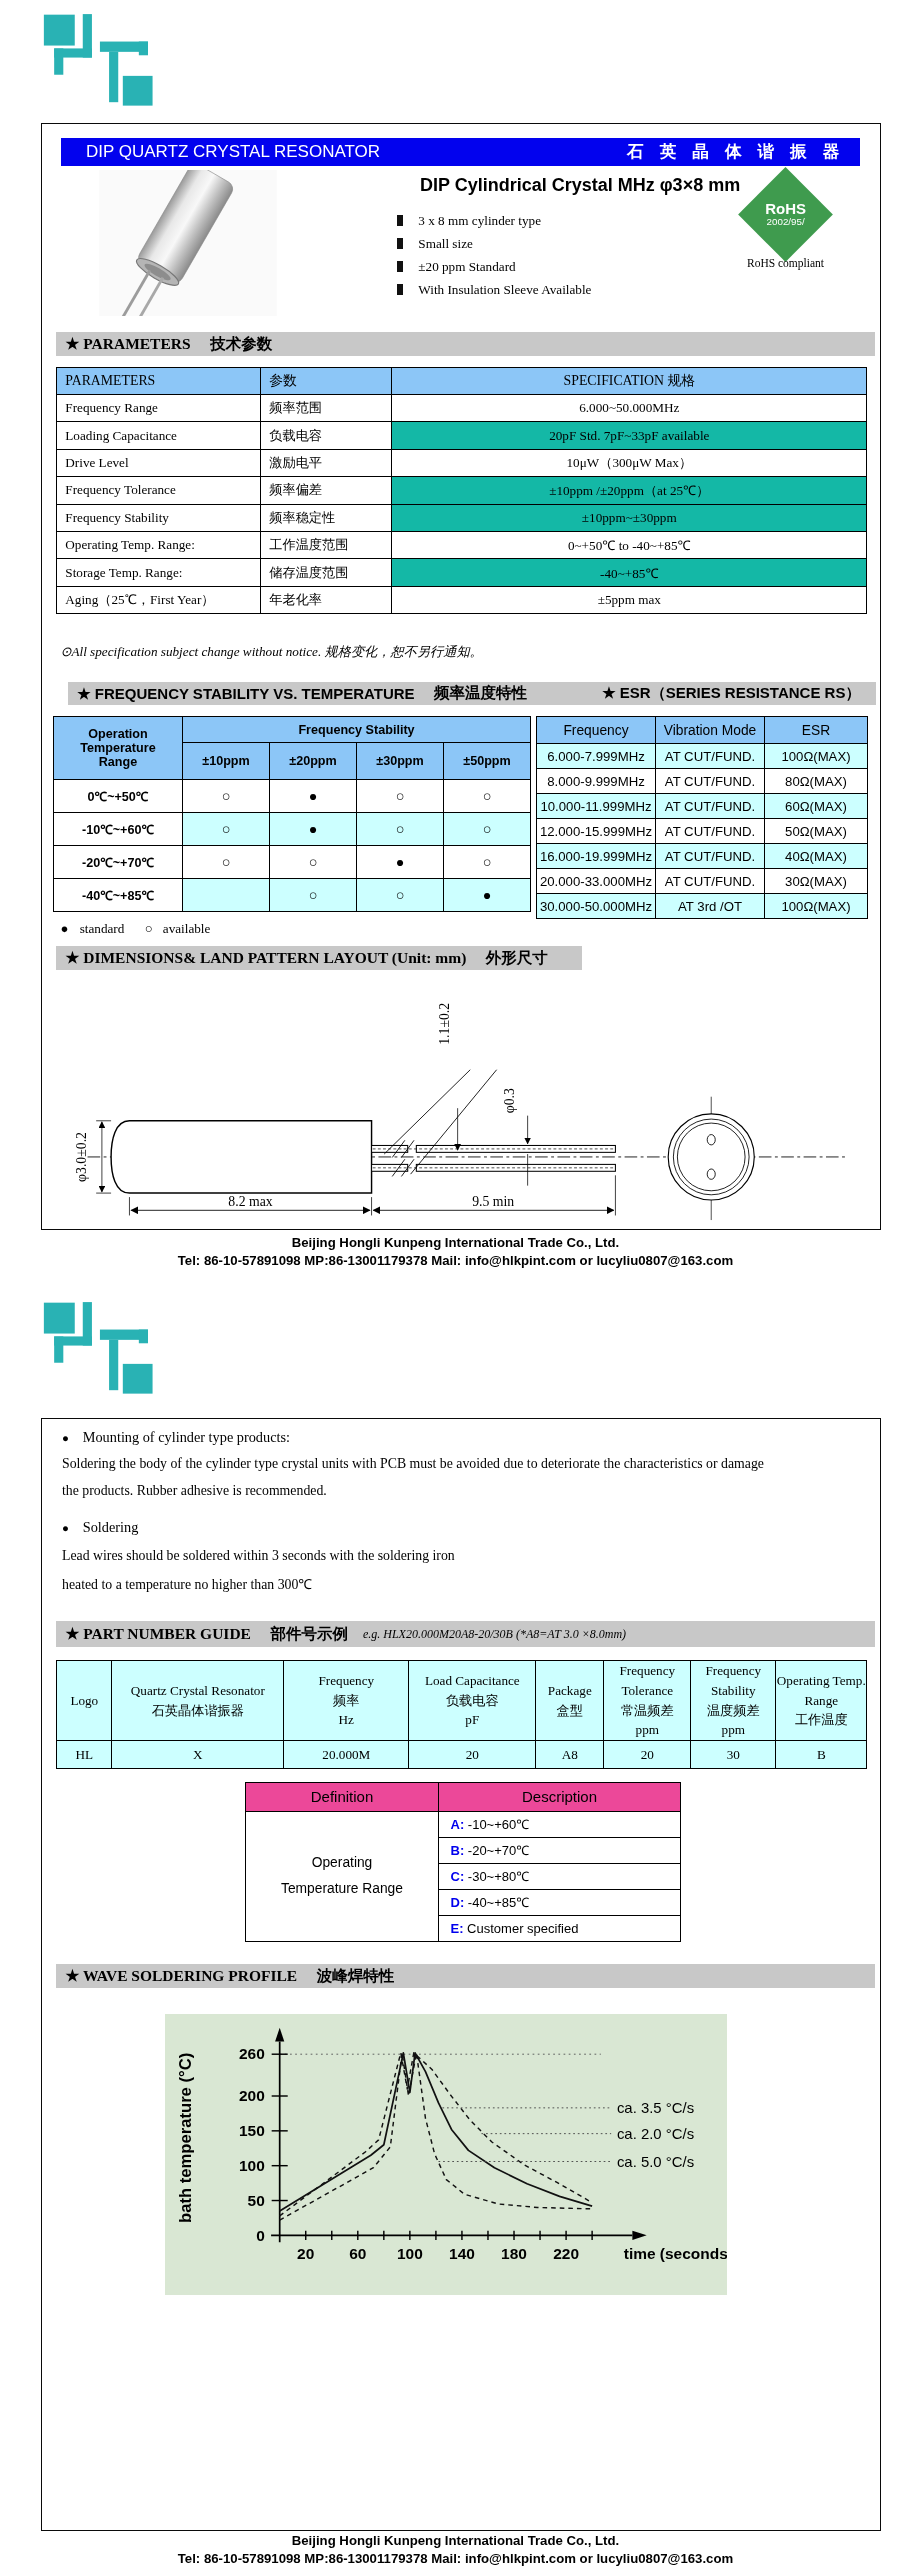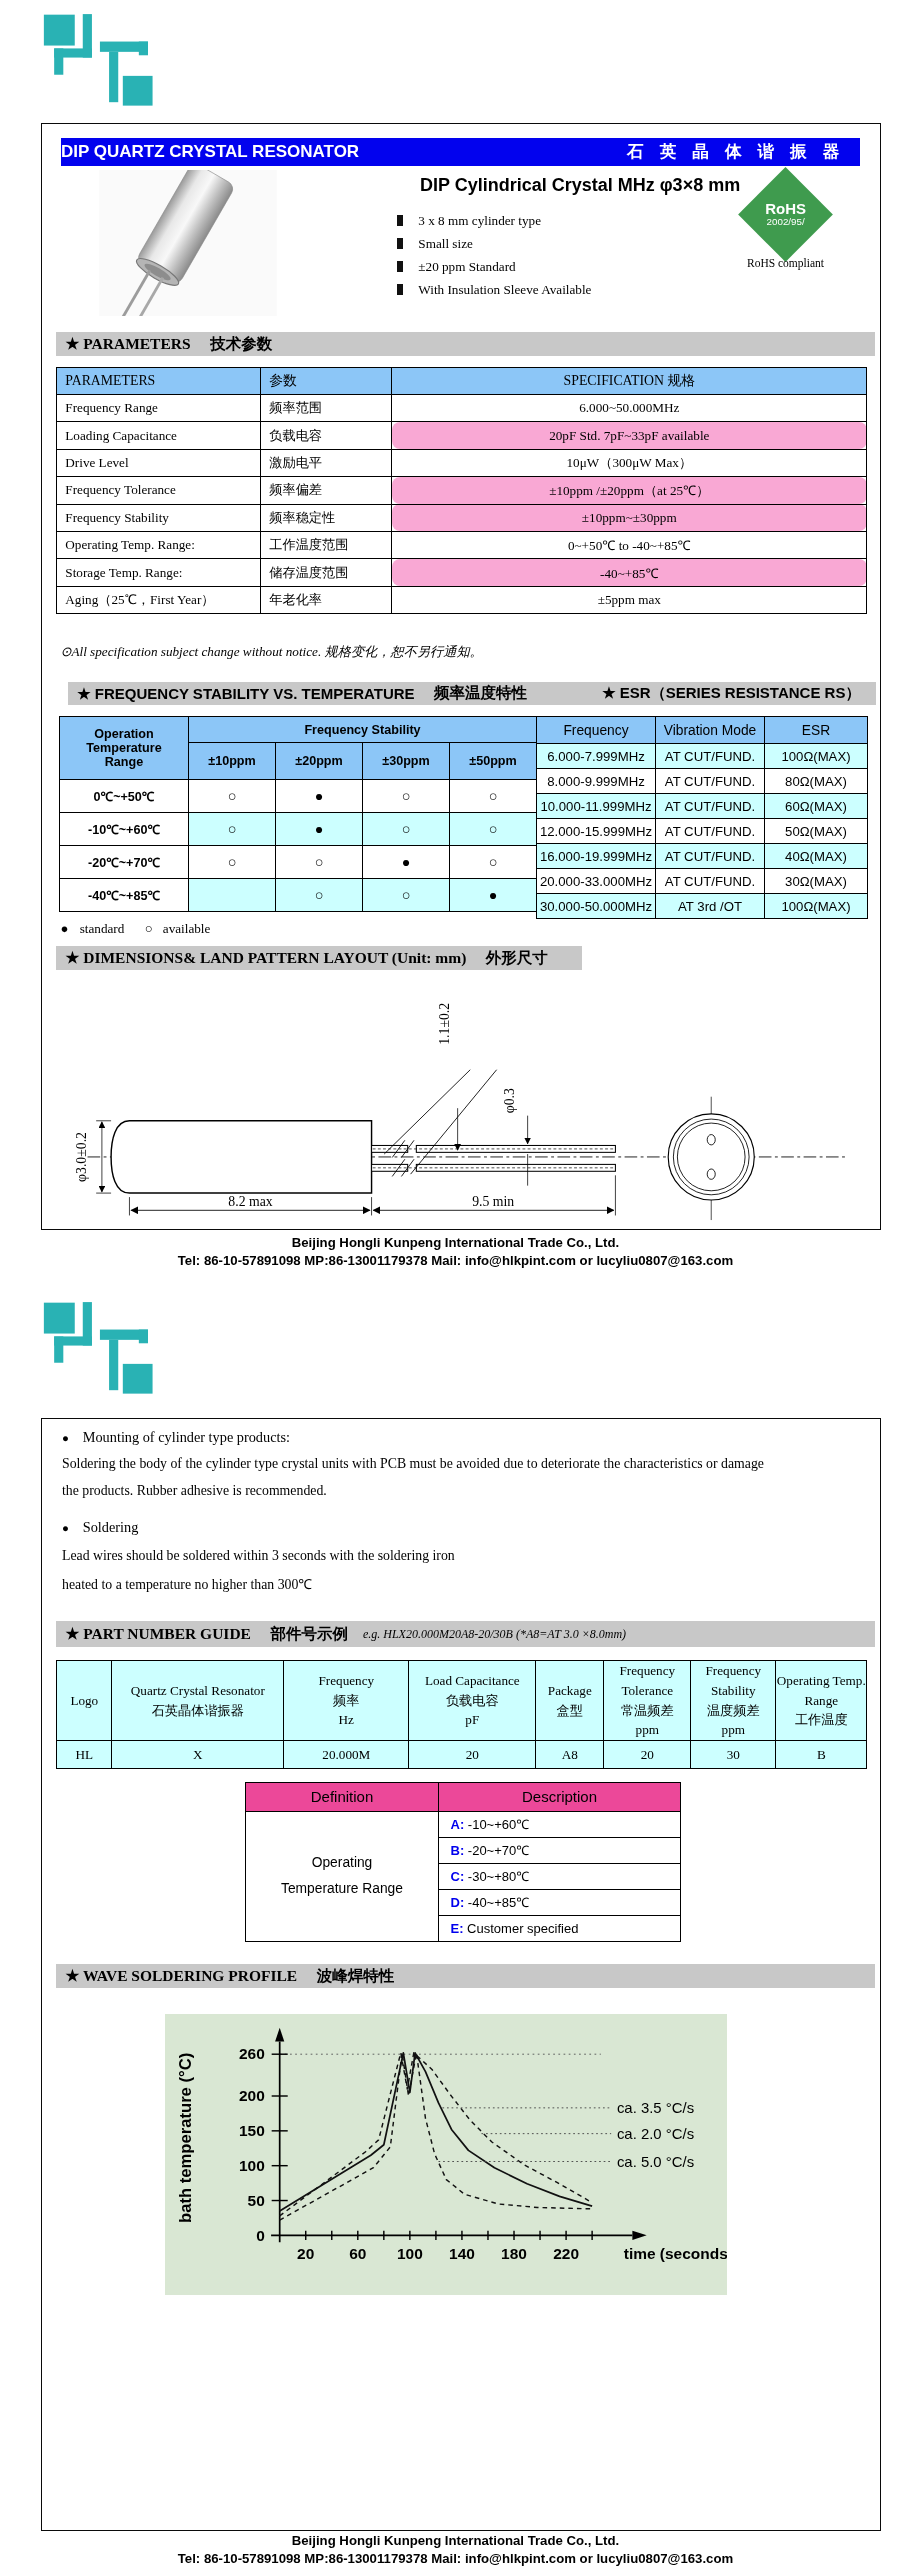--- a/index.html
+++ b/index.html
@@ -3,37 +3,37 @@
 <meta charset="utf-8">
 <style>
   html,body{margin:0;padding:0;background:#fff;}
   #page{position:relative;width:911px;height:2576px;background:#fff;overflow:hidden;
         font-family:"Liberation Serif",serif;color:#000;}
   .abs{position:absolute;}
   .serif{font-family:"Liberation Serif",serif;}
   .sans{font-family:"Liberation Sans",sans-serif;margin-left:28px;}
   .page-box{position:absolute;left:41px;width:838px;background:#fff;border:1.7px solid #0a0a0a;}
   .banner{position:absolute;background:#0202ee;color:#fff;display:flex;align-items:center;justify-content:space-between;}
-  .banner .en{font-family:"Liberation Sans",sans-serif;font-weight:bold;font-size:17px;}
+  .banner .en{font-family:"Liberation Sans",sans-serif;font-weight:normal;font-size:17px;padding-left:25px;}
   .banner .cn{font-family:"Liberation Sans",sans-serif;font-weight:bold;font-size:16.6px;letter-spacing:5.7px;padding-right:15px;}
   .gray-bar{position:absolute;background:#c8c8c8;display:flex;align-items:center;padding-left:9.2px;}
   .gray-bar .en{font-weight:bold;font-size:15.5px;font-family:"Liberation Serif",serif;}
   .gray-bar .en.sansbar{font-family:"Liberation Sans",sans-serif;font-size:15px;}
   .gray-bar .cn{font-weight:bold;font-size:15.5px;font-family:"Liberation Sans",sans-serif;margin-left:19.5px;}
   .gray-bar .eg{font-style:italic;font-size:12px;margin-left:15px;font-family:"Liberation Serif",serif;}
   .feature-row{display:flex;align-items:center;gap:15px;font-size:13.2px;}
   .bullet-sq{width:6.3px;height:11px;background:#111;display:inline-block;}
   table{border-collapse:collapse;table-layout:fixed;}
   
   .ptable{border:1.1px solid #000;width:810px;font-size:13.2px;}
   .ptable th,.ptable td{border:0.6px solid #000;border-top-width:1.1px;border-bottom-width:1.1px;height:26.4px;padding:0;}
   .ptable thead th{background:#8cc6f7;font-weight:normal;height:26px;font-size:13.8px;}
   .ptable .l{text-align:left;padding-left:8px;}
   .ptable .c{text-align:center;}
-  .ptable td.hl{background:#f9a8d4;border-radius:8px;}
+  .ptable td.hl{background:#14b8a6;}
   
   .stable{border:1.1px solid #000;width:478px;font-family:"Liberation Sans",sans-serif;font-size:12.6px;text-align:center;}
   .stable th,.stable td{border:0.6px solid #000;border-top-width:1.1px;border-bottom-width:1.1px;padding:0;}
   .stable thead th{background:#8cc6f7;font-weight:600;}
   .stable td.sym{font-size:14.3px;}
   .stable td.hl{background:#ccffff;}
   .stable .range{font-weight:600;}
   
   .etable{border:1.1px solid #000;width:331px;font-family:"Liberation Sans",sans-serif;font-size:13.2px;text-align:center;}
   .etable th,.etable td{border:0.6px solid #000;border-top-width:1.1px;border-bottom-width:1.1px;padding:0;height:24px;}
@@ -202,21 +202,21 @@
     <div class="abs note serif" style="left:18.4px;top:519px">⊙All specification subject change without notice.  规格变化，恕不另行通知。</div>
 
     <div class="gray-bar" style="left:26px;top:558px;width:517px;height:23px">
       <span class="en sansbar">★ FREQUENCY STABILITY VS. TEMPERATURE</span>
       <span class="cn">频率温度特性</span>
     </div>
     <div class="gray-bar" style="left:551px;top:558px;width:274px;height:23px">
       <span class="en sansbar">★ ESR（SERIES RESISTANCE RS）</span>
     </div>
 
-    <table class="stable abs" style="left:17px;top:592px" id="stability-table">
+    <table class="stable abs" style="left:11px;top:592px" id="stability-table">
         <colgroup>
           <col style="width: 129px;">
           <col style="width: 87px;">
           <col style="width: 87px;">
           <col style="width: 87px;">
           <col style="width: 87px;">
         </colgroup>
         <thead>
           <tr>
             <th rowspan="2" style="height: 60px;">

